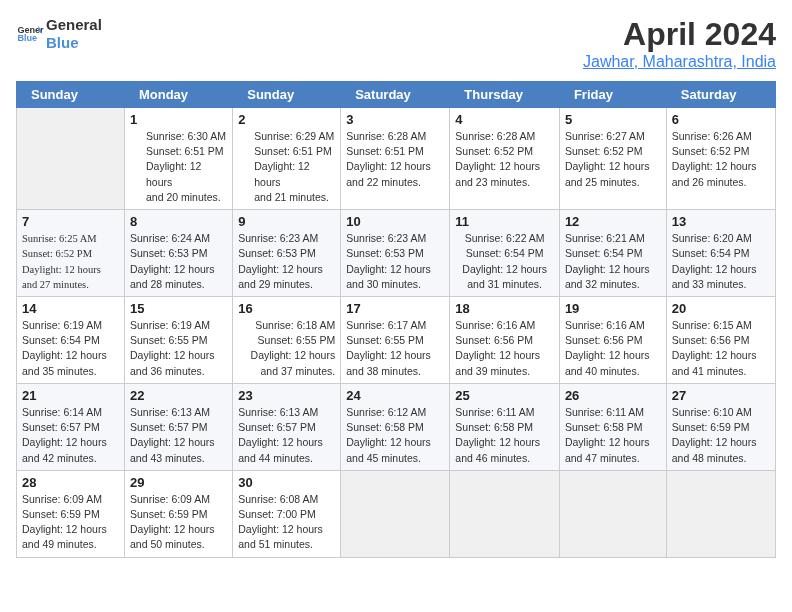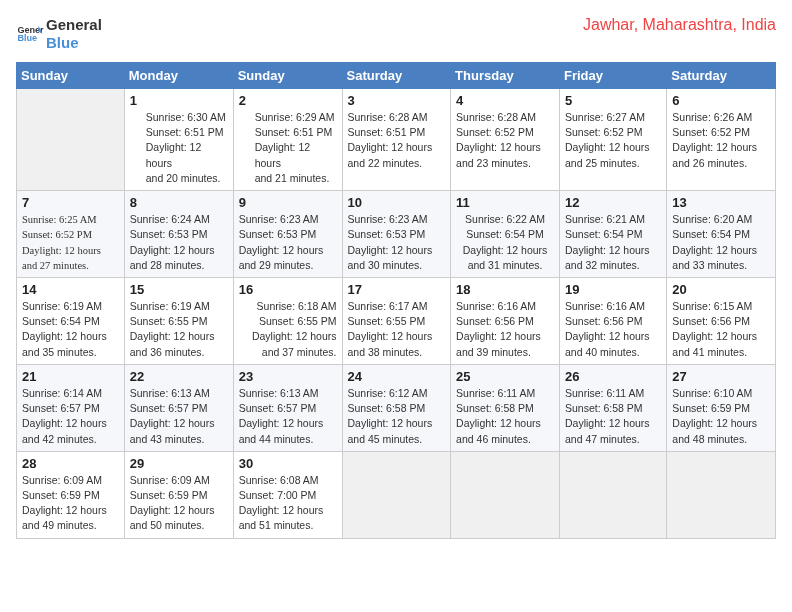--- a/index.html
+++ b/index.html
@@ -28,32 +28,33 @@
     .title-area {
       text-align: right;
     }
     .month-title {
       font-size: 32px;
       font-weight: bold;
       color: #333;
     }
     .location-title {
       font-size: 16px;
-      color: #ef4444;
+      color: #3b82f6;
+      text-decoration: underline;
     }
     table {
       width: 100%;
       border-collapse: collapse;
       font-size: 11px;
     }
     thead tr th {
       background-color: #4a7fc1;
       color: #fff;
       text-align: left;
-      padding: 5px 4px;
+      padding: 5px 14px;
       font-size: 13px;
       font-weight: bold;
       border: 1px solid #4a7fc1;
     }
     tbody tr td {
       border: 1px solid #ccc;
       vertical-align: top;
       padding: 4px 5px;
       width: 113px;
       min-height: 70px;
@@ -87,20 +88,21 @@
       <text x="2" y="30" font-size="13" font-weight="bold" fill="#4a90d9">Blue</text>
       <polygon points="32,8 38,20 32,16" fill="#4a90d9"></polygon>
     </svg>
     <div>
       <div style="font-size:15px;font-weight:bold;color:#333;line-height:1.2;">
         <span style="color:#333;">General</span><br><span style="color:#4a90d9;">Blue</span>
       </div>
     </div>
   </div>
   <div class="title-area">
+    <div class="month-title">April 2024</div>
     <div class="location-title">Jawhar, Maharashtra, India</div>
   </div>
 </div>
 
 <table>
   <thead>
     <tr>
     <th>Sunday</th>
         <th>Monday</th>
         <th>Sunday</th>

